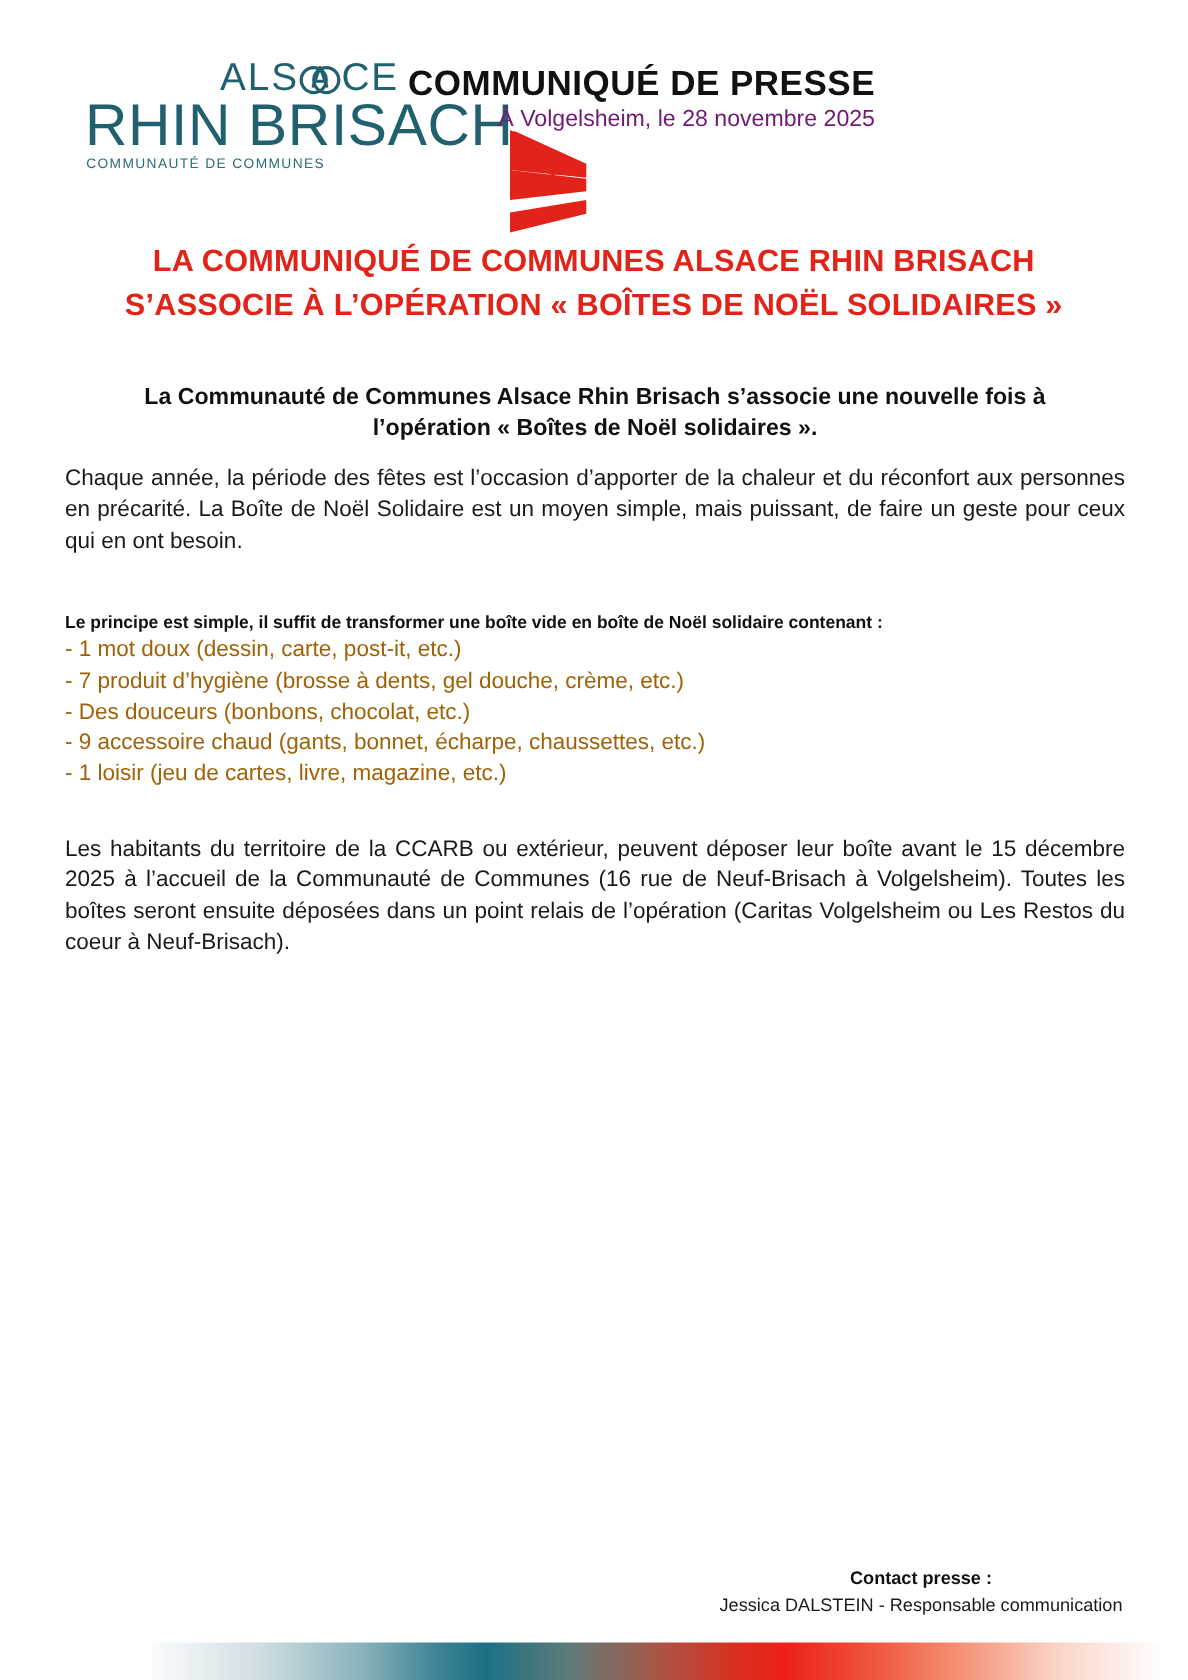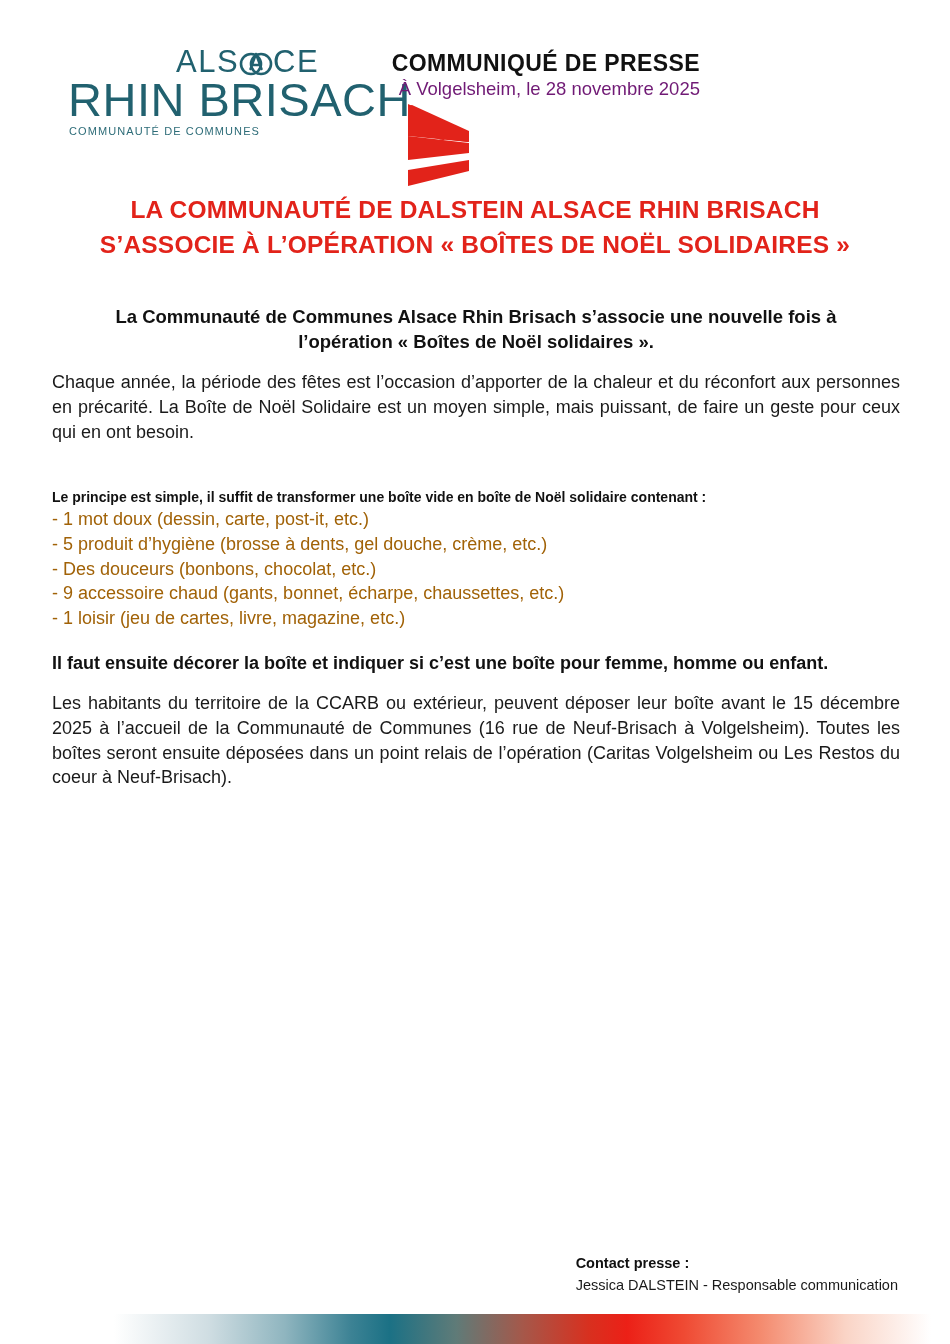--- a/index.html
+++ b/index.html
@@ -84,21 +84,21 @@
   }
 
   
   .header-right {
     position: absolute;
     right: 52px;
     top: 50px;
     text-align: right;
   }
   .cp-title {
-    font-size: 23px;
+    font-size: 28px;
     font-weight: bold;
     letter-spacing: 0.4px;
     color: #111111;
     line-height: 1.2;
     white-space: nowrap;
   }
   .cp-place {
     font-size: 18.5px;
     font-weight: 400;
     color: #701a75;
@@ -169,21 +169,21 @@
     line-height: 1.37;
     color: #111111;
     white-space: nowrap;
   }
 
   
   .footer {
     position: absolute;
     right: 52px;
     bottom: 48px;
-    text-align: left;
+    text-align: center;
   }
   .contact-label {
     font-size: 14.5px;
     font-weight: bold;
     color: #111111;
     line-height: 1.5;
   }
   .contact-line {
     font-size: 14.5px;
     color: #1a1a1a;
@@ -239,45 +239,44 @@
     </div>
   </div>
 
   <div class="header-right">
     <div class="cp-title">COMMUNIQUÉ DE PRESSE</div>
     <div class="cp-place">À Volgelsheim, le 28 novembre 2025</div>
   </div>
 </div>
 
 <div class="main-title">
-  <span class="tl">LA COMMUNAUTÉ DE DALSTEIN ALSACE RHIN BRISACH</span>
+  <span class="tl">LA COMMUNIQUÉ DE COMMUNES ALSACE RHIN BRISACH</span>
   <span class="tl">S’ASSOCIE À L’OPÉRATION « BOÎTES DE NOËL SOLIDAIRES »</span>
 </div>
 
 <div class="content">
 
   <p class="lead">La Communauté de Communes Alsace Rhin Brisach s’associe une nouvelle fois à l’opération « Boîtes de Noël solidaires ».</p>
 
   <p class="para">Chaque année, la période des fêtes est l’occasion d’apporter de la chaleur et du réconfort aux personnes en précarité. La Boîte de Noël Solidaire est un moyen simple, mais puissant, de faire un geste pour ceux qui en ont besoin.</p>
 
   <div class="spacer-24"></div>
 
   <div class="bold-block">Le principe est simple, il suffit de transformer une boîte vide en boîte de Noël solidaire contenant :</div>
 
   <ul class="list">
     <li>- 1 mot doux (dessin, carte, post-it, etc.)</li>
-    <li>- 5 produit d’hygiène (brosse à dents, gel douche, crème, etc.)</li>
+    <li>- 7 produit d’hygiène (brosse à dents, gel douche, crème, etc.)</li>
     <li>- Des douceurs (bonbons, chocolat, etc.)</li>
     <li>- 9 accessoire chaud (gants, bonnet, écharpe, chaussettes, etc.)</li>
     <li>- 1 loisir (jeu de cartes, livre, magazine, etc.)</li>
   </ul>
 
   <div class="spacer-18"></div>
 
-  <div class="statement">Il faut ensuite décorer la boîte et indiquer si c’est une boîte pour femme, homme ou enfant.</div>
 
   <p class="para">Les habitants du territoire de la CCARB ou extérieur, peuvent déposer leur boîte avant le 15 décembre 2025 à l’accueil de la Communauté de Communes (16 rue de Neuf-Brisach à Volgelsheim). Toutes les boîtes seront ensuite déposées dans un point relais de l’opération (Caritas Volgelsheim ou Les Restos du coeur à Neuf-Brisach).</p>
 </div>
 
 <div class="footer">
   <div class="contact-label">Contact presse :</div>
   <div class="contact-line">Jessica DALSTEIN - Responsable communication</div>
 </div>
 
 <div class="bottom-bar"></div>

